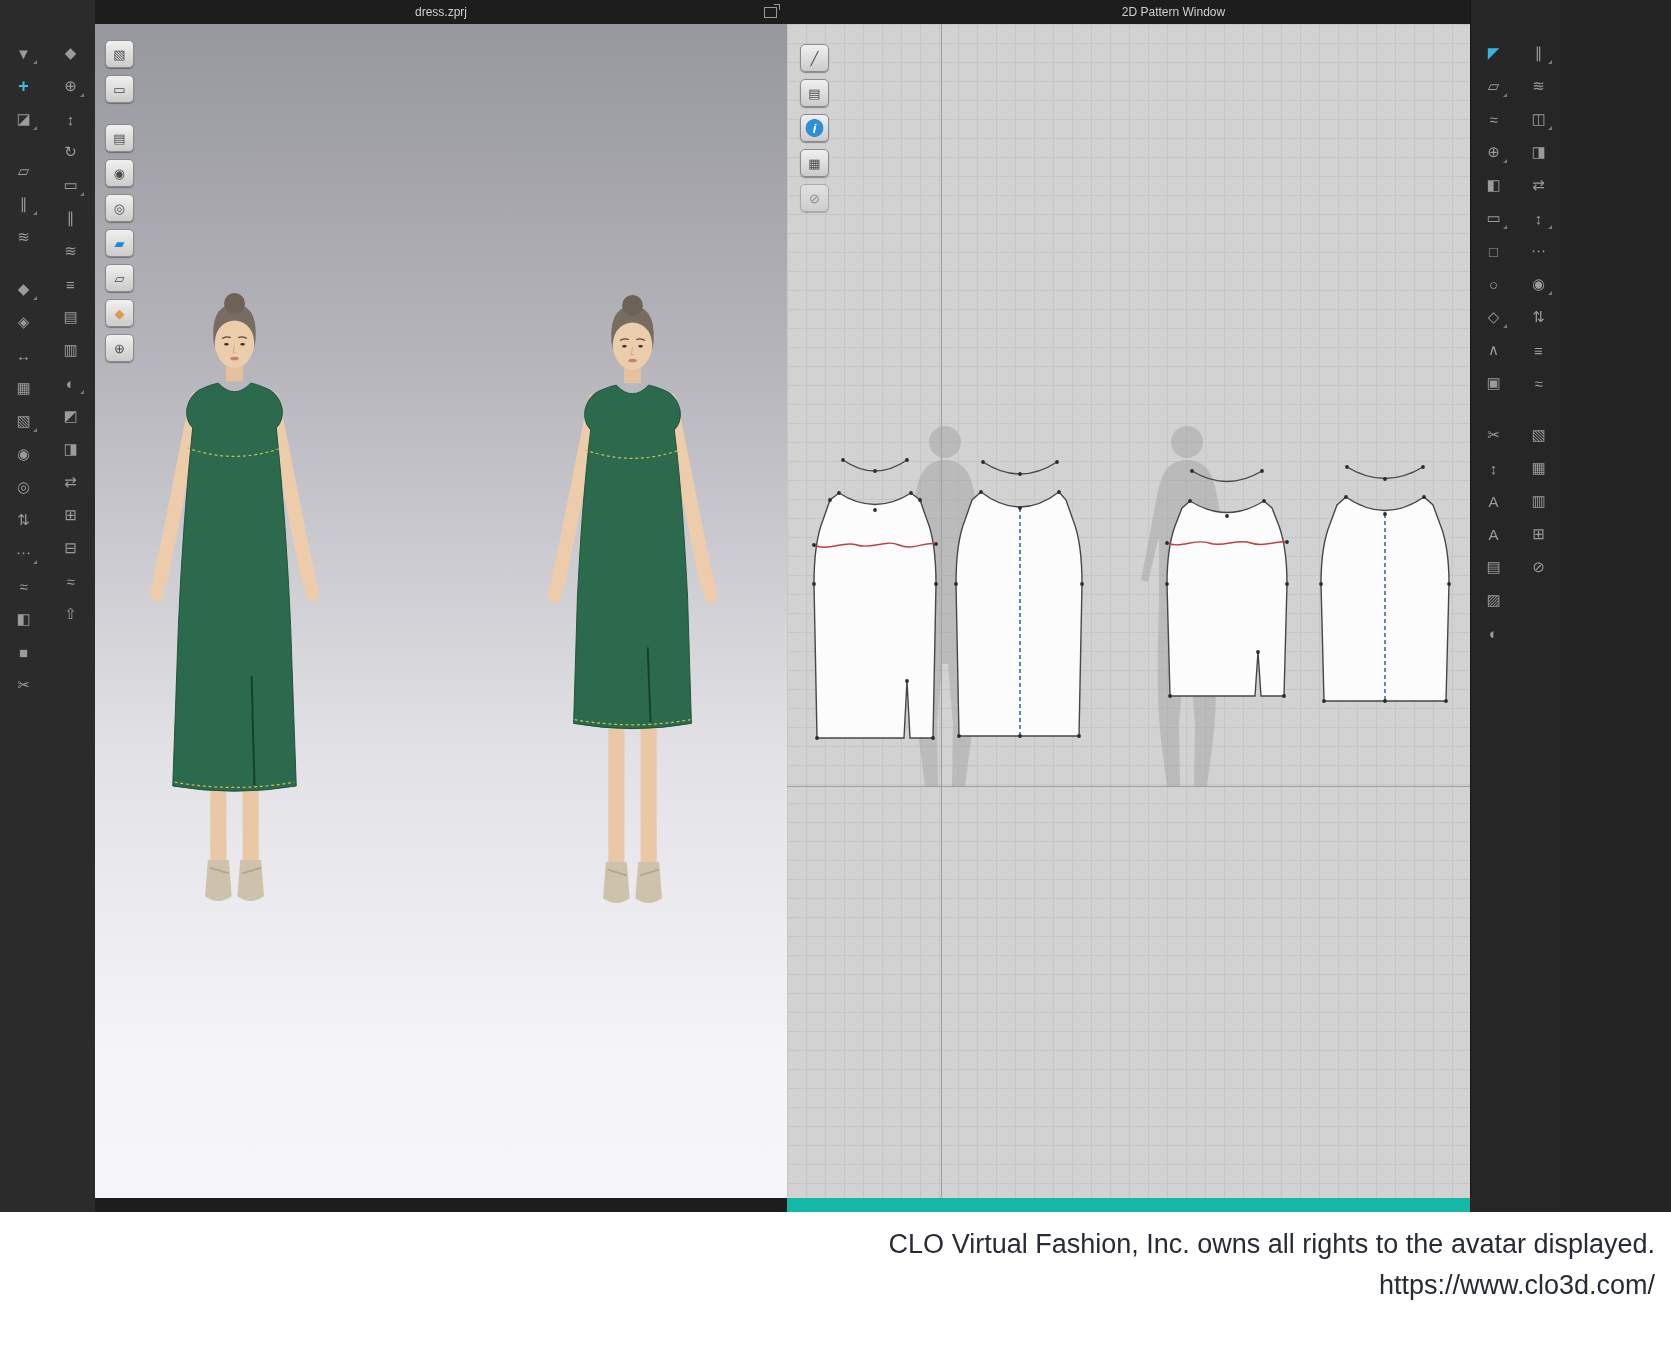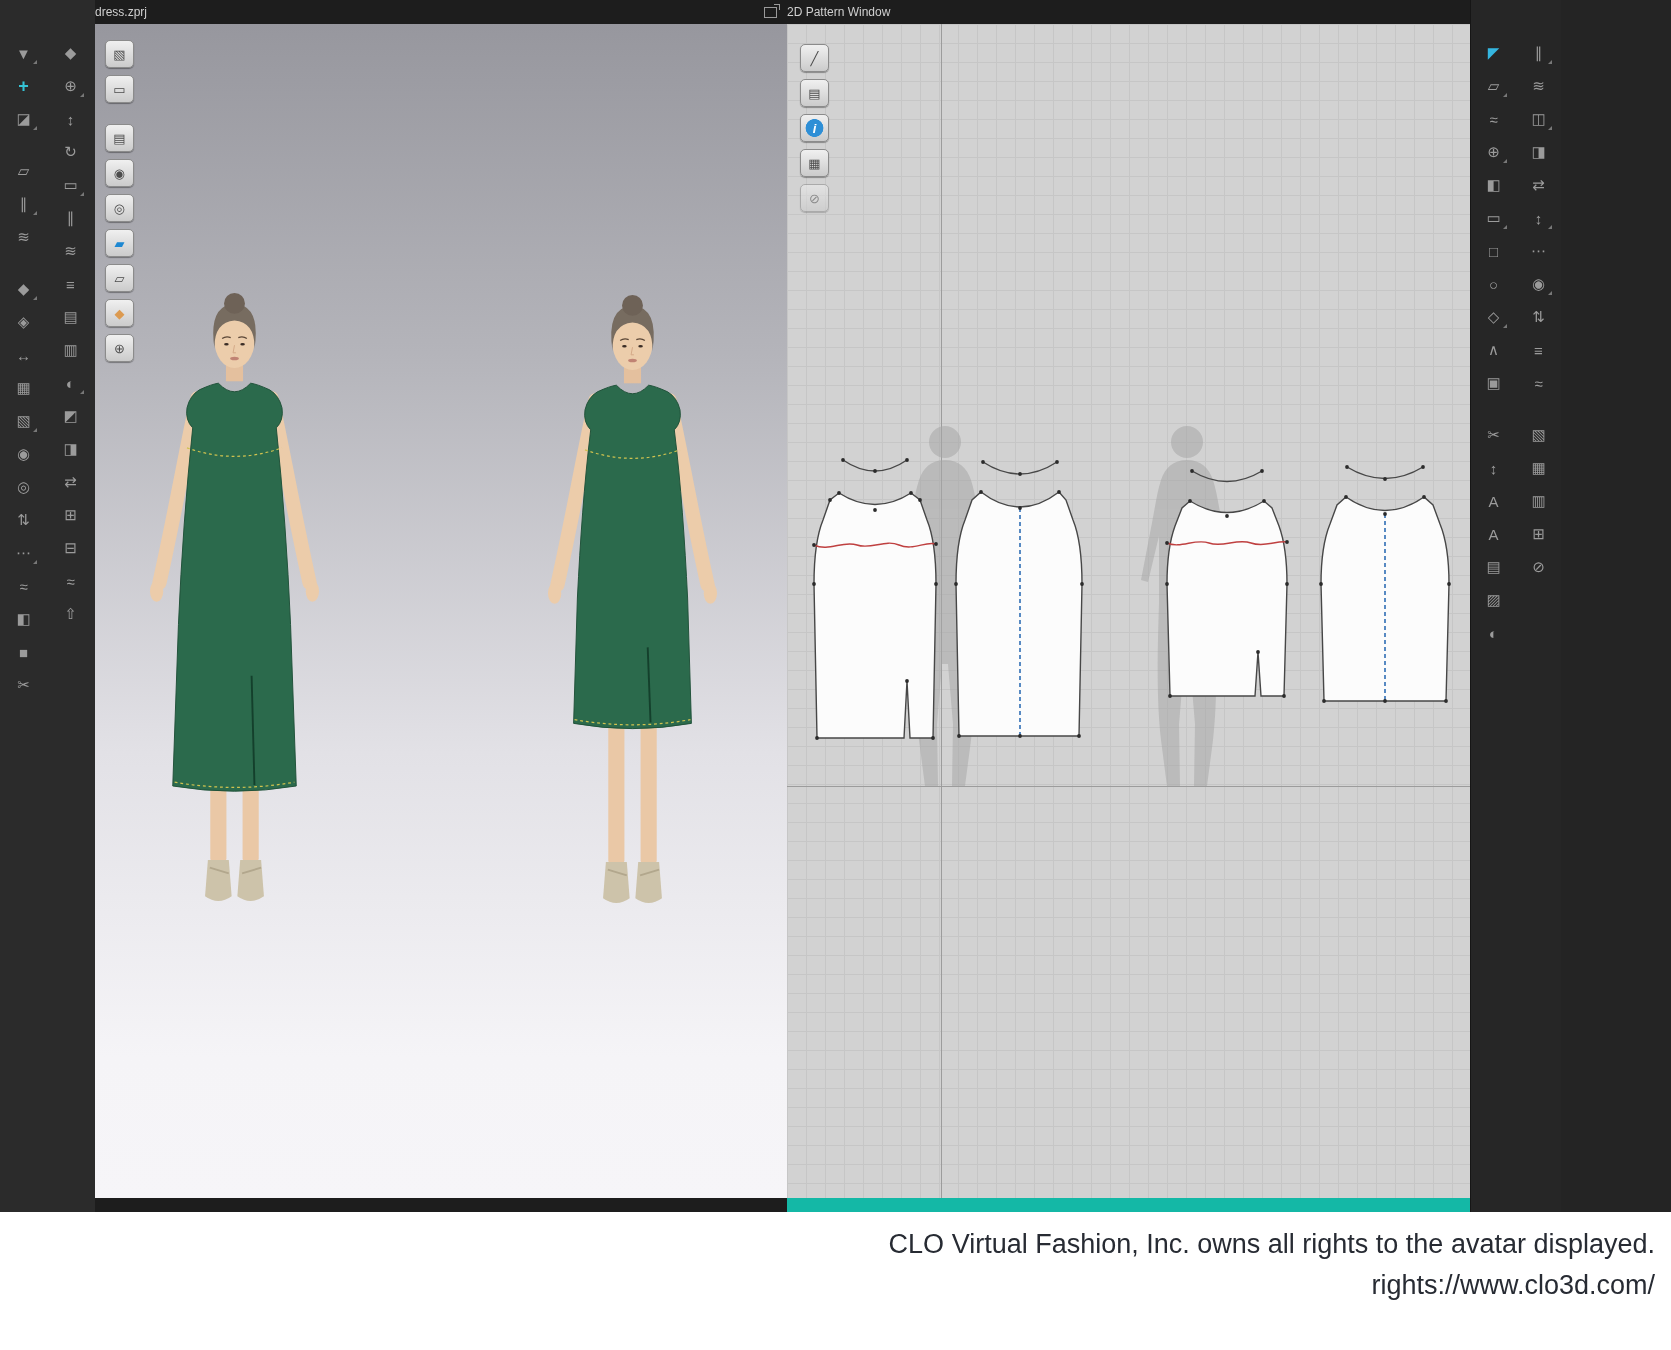--- a/index.html
+++ b/index.html
@@ -17,21 +17,21 @@
             color:#9b9b9b;font-size:15px;position:relative;cursor:pointer;user-select:none;}
   .tool-btn.bold{font-weight:bold;font-size:18px;}
   .tool-btn.fly::after{content:"";position:absolute;right:1px;bottom:3px;
             border-left:4px solid transparent;border-bottom:4px solid #787878;}
   .tool-spacer{height:14px;}
 
   
   .win{position:absolute;top:0;background:#1d1d1d;}
   .win3d{left:95px;width:692px;height:1212px;border-right:2px solid #141414;}
   .win2d{left:787px;width:773px;height:1212px;background:#14b8a6;}
-  .titlebar{height:24px;display:flex;align-items:center;
+  .titlebar{height:24px;display:flex;align-items:center;justify-content:center;
             color:#cfcfcf;font-size:12px;position:relative;background:#1d1d1d;}
   .popout{position:absolute;right:10px;top:7px;width:11px;height:9px;border:1px solid #9a9a9a;}
   .popout::after{content:"";position:absolute;right:-4px;top:-4px;width:5px;height:5px;
             border-top:1px solid #9a9a9a;border-right:1px solid #9a9a9a;}
 
   
   .viewport3d{position:absolute;left:0;top:24px;width:692px;height:1174px;
      background:linear-gradient(180deg,#97979e 0%,#b4b4ba 28%,#e2e1e6 62%,#f5f4f7 88%,#f6f5f8 100%);}
   .viewport3d svg{position:absolute;left:0;top:0;}
 
@@ -337,15 +337,15 @@
         <div class="tool-btn">▧</div>
         <div class="tool-btn">▦</div>
         <div class="tool-btn">▥</div>
         <div class="tool-btn">⊞</div>
         <div class="tool-btn">⊘</div>
       </div>
   </aside>
 
   <footer class="credits">
     <div>CLO Virtual Fashion, Inc. owns all rights to the avatar displayed.</div>
-    <div>rights://www.clo3d.com/</div>
+    <div>https://www.clo3d.com/</div>
   </footer>
 </div>
 
 </body></html>

